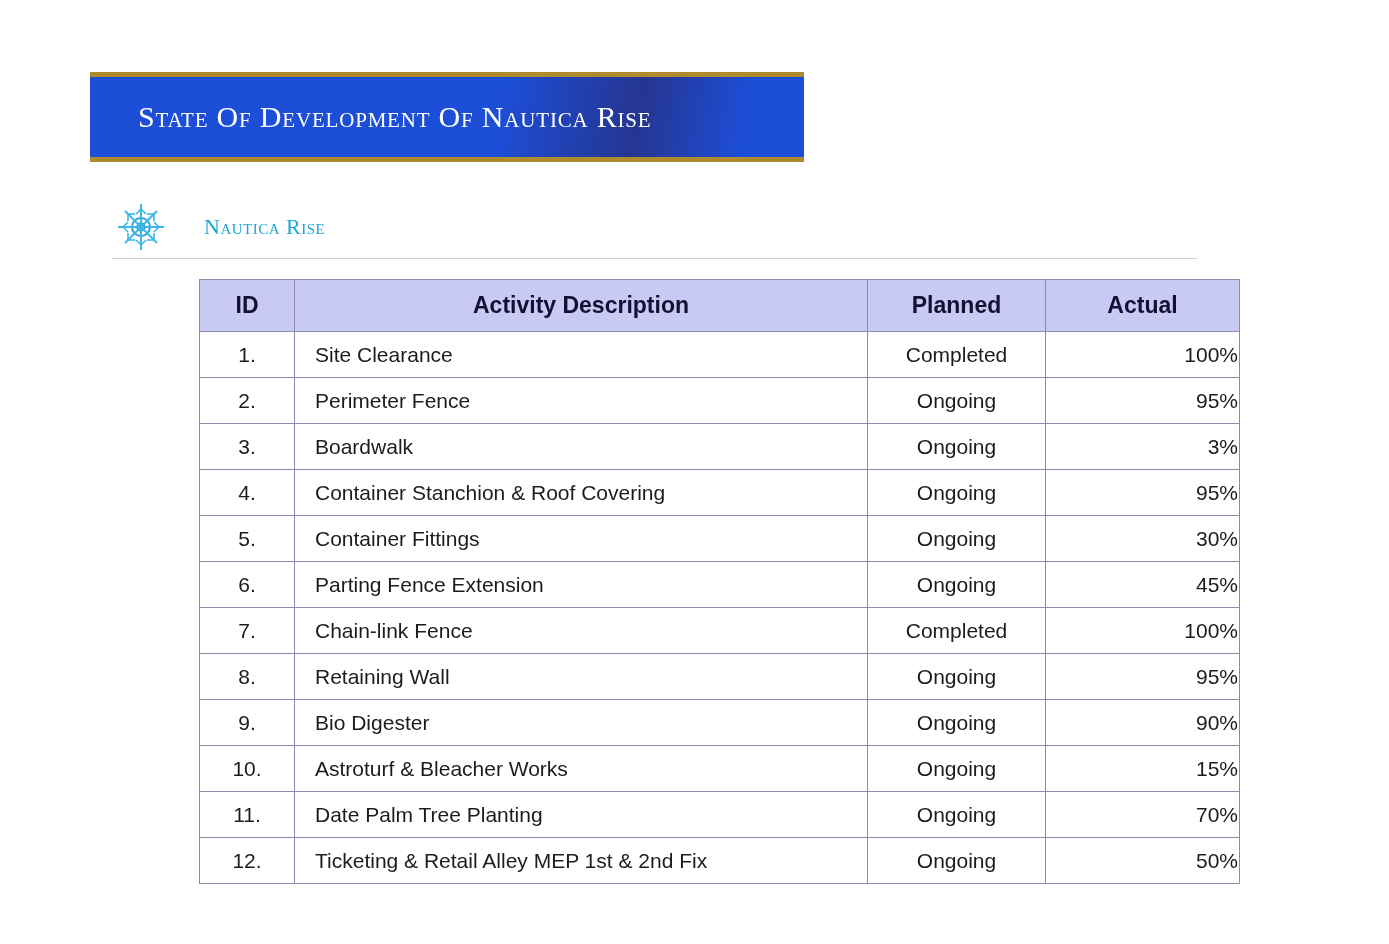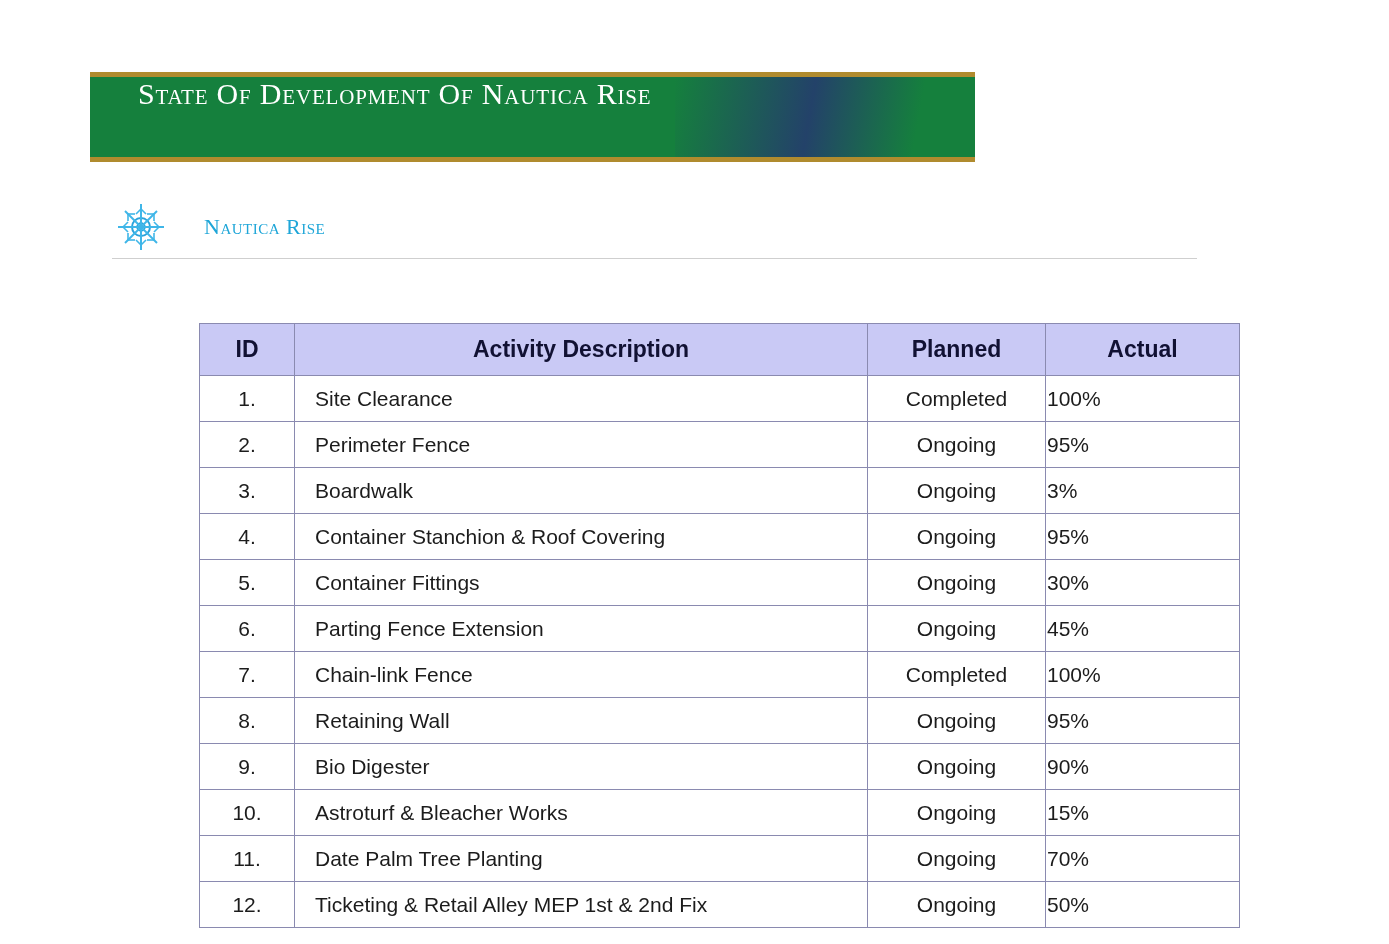--- a/index.html
+++ b/index.html
@@ -14,28 +14,28 @@
     color: #1a1a1a;
     position: relative;
     overflow: hidden;
   }
 
   
   .title-banner {
     position: absolute;
     left: 90px;
     top: 72px;
-    width: 885px;
+    width: 714px;
     height: 90px;
-    background: #15803d;
+    background: #1d4ed8;
     border-top: 5px solid #b08b2e;
     border-bottom: 5px solid #b08b2e;
     box-sizing: border-box;
     display: flex;
-    align-items: flex-start;
+    align-items: center;
     overflow: hidden;
   }
   .title-banner::after {
     content: "";
     position: absolute;
     right: 0;
     top: 0;
     bottom: 0;
     width: 300px;
     background: linear-gradient(100deg, rgba(13,13,61,0) 0%, rgba(40,45,120,0.75) 45%, rgba(13,13,61,0) 80%);
@@ -85,21 +85,20 @@
   .table-wrap {
     position: absolute;
     left: 199px;
     top: 279px;
     width: 1040px;
   }
   table.activities {
     border-collapse: collapse;
     width: 100%;
     table-layout: fixed;
-    margin-top: 44px;
   }
   table.activities th,
   table.activities td {
     border: 1px solid #8a8ab0;
     box-sizing: border-box;
   }
   table.activities thead th {
     background: #c9c9f5;
     color: #111133;
     font-size: 23px;
@@ -126,21 +125,21 @@
   td.desc-cell {
     text-align: left;
     padding-left: 20px;
     vertical-align: middle;
   }
   td.planned-cell {
     text-align: center;
     vertical-align: middle;
   }
   td.actual-cell {
-    text-align: left;
+    text-align: right;
     vertical-align: middle;
   }
 </style>
 </head>
 <body>
 
 <div class="title-banner">
   <div class="title-text">State Of Development Of Nautica Rise</div>
 </div>
 

